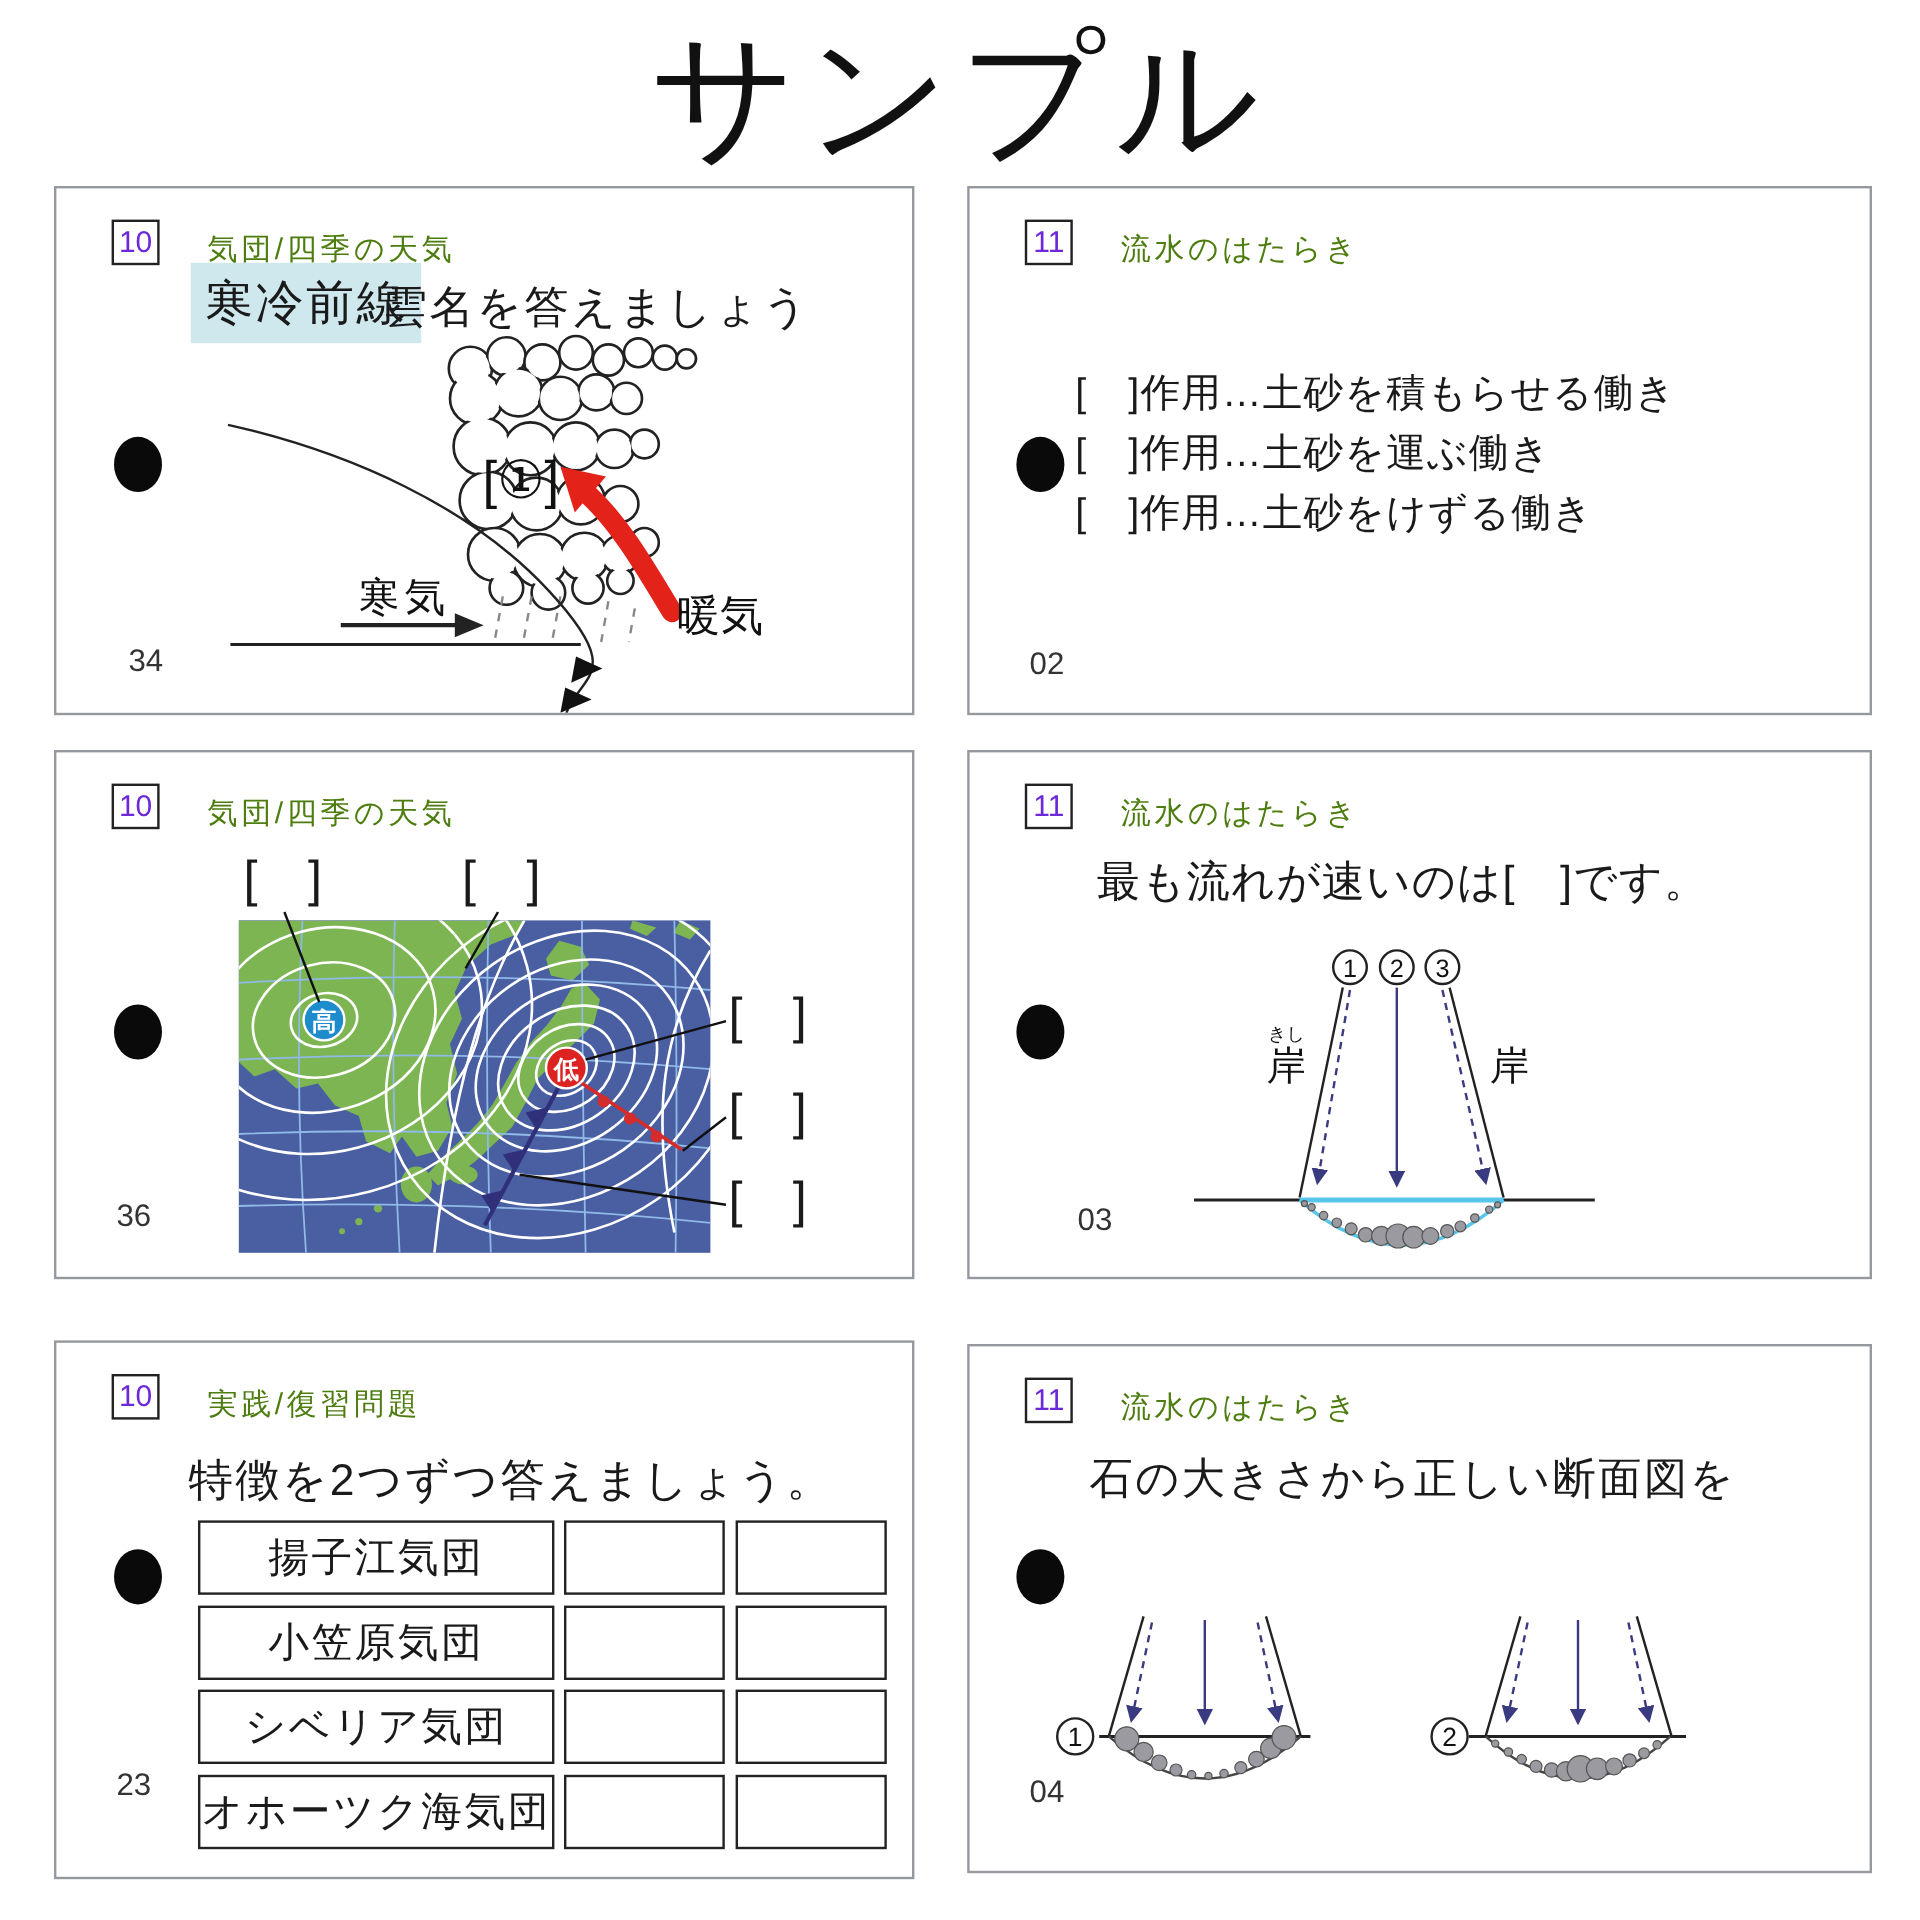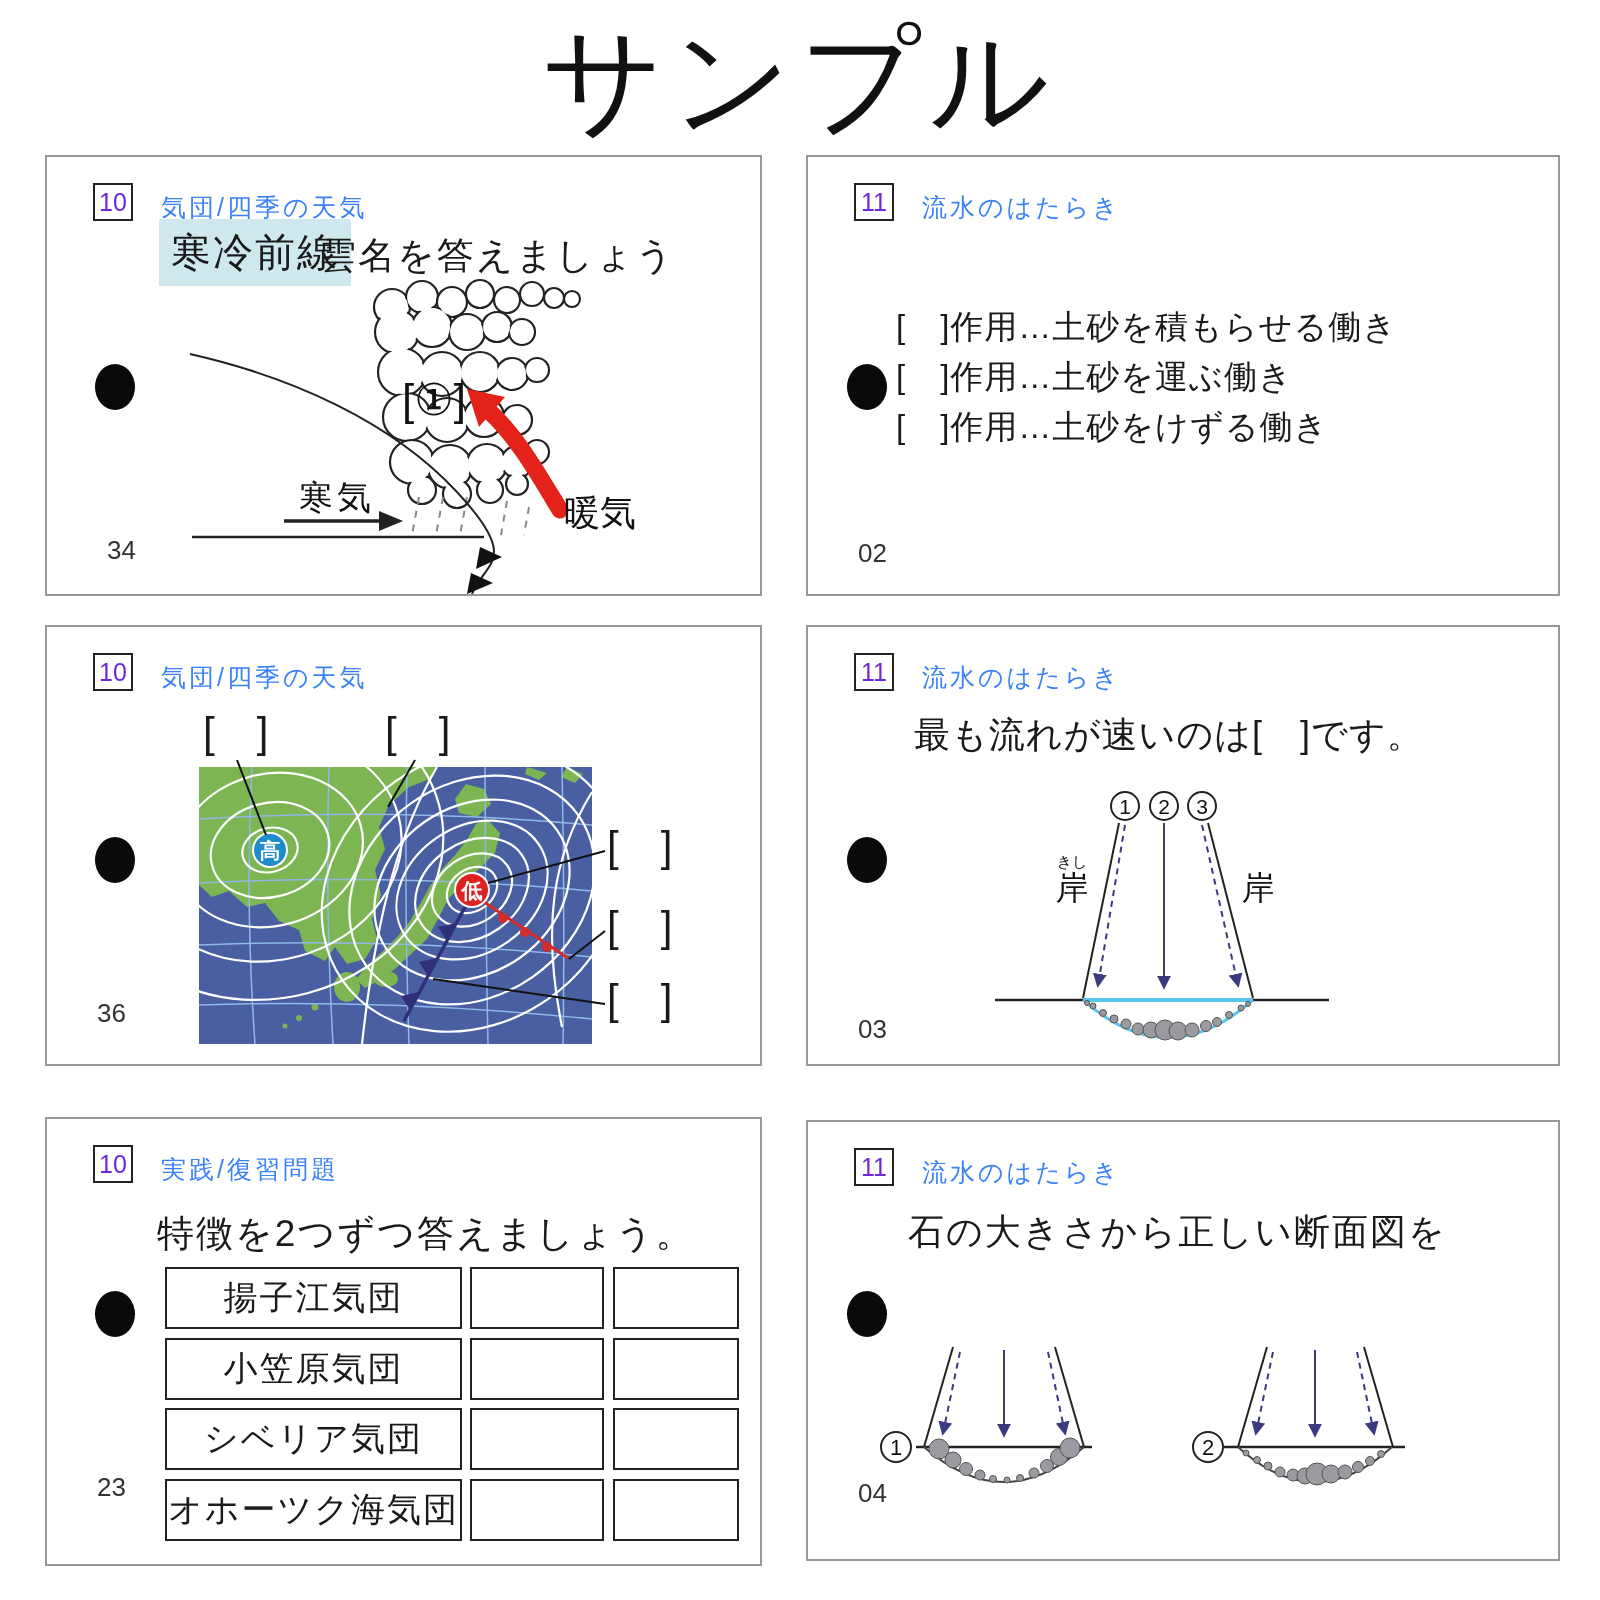--- a/index.html
+++ b/index.html
@@ -17,21 +17,21 @@
   #card3{left:45px;top:625px;width:713px;height:437px;}
   #card4{left:806px;top:625px;width:750px;height:437px;}
   #card5{left:45px;top:1117px;width:713px;height:445px;}
   #card6{left:806px;top:1120px;width:750px;height:437px;}
 
   .badge{
     position:absolute;left:46px;top:26px;min-width:28px;height:34px;
     border:2px solid #222;font-size:25px;display:flex;align-items:center;
     justify-content:center;padding:0 4px;color:#6d28d9;
   }
-  .category{position:absolute;left:114px;top:34px;font-size:25px;letter-spacing:3px;color:#3b82f6;}
+  .category{position:absolute;left:126px;top:34px;font-size:25px;letter-spacing:3px;color:#4d7c0f;}
   .dot{position:absolute;width:40px;height:46px;background:#0a0a0a;border-radius:50%;}
   .cardnum{position:absolute;left:50px;font-size:26px;color:#333;}
   .dsvg{position:absolute;left:0;top:0;width:100%;height:100%;}
 
   
   .c1-highlight{position:absolute;left:112px;top:62px;font-size:40px;padding:6px 12px;letter-spacing:2px;}
   .c1-prompt{position:absolute;left:272px;top:74px;font-size:37px;letter-spacing:2px;}
 
   
   .c2-lines{position:absolute;left:88px;top:148px;font-size:33px;letter-spacing:1px;}
@@ -282,21 +282,21 @@
       <line x1="522" y1="332" x2="558" y2="304"></line>
       <line x1="386" y1="352" x2="558" y2="377"></line>
     </g>
   </svg>
 </div>
 
 <div class="card" id="card4">
   <div class="badge">11</div>
   <div class="category">流水のはたらき</div>
   <div class="dot" style="left:39px;top:210px;"></div>
-  <div class="cardnum" style="top:387px;">03</div>
+  <div class="cardnum" style="top:374px;margin-left:40px;">03</div>
   <div class="c4-prompt">最も流れが速いのは[　]です。</div>
 
   <svg class="dsvg" viewBox="0 0 750 437">
     <defs>
       <marker id="arrNavy" viewBox="0 0 10 10" refX="8" refY="5" markerWidth="7" markerHeight="7" orient="auto-start-reverse">
         <path d="M0,0 L10,5 L0,10 Z" fill="#3a3a80"></path>
       </marker>
     </defs>
 
     <g>

